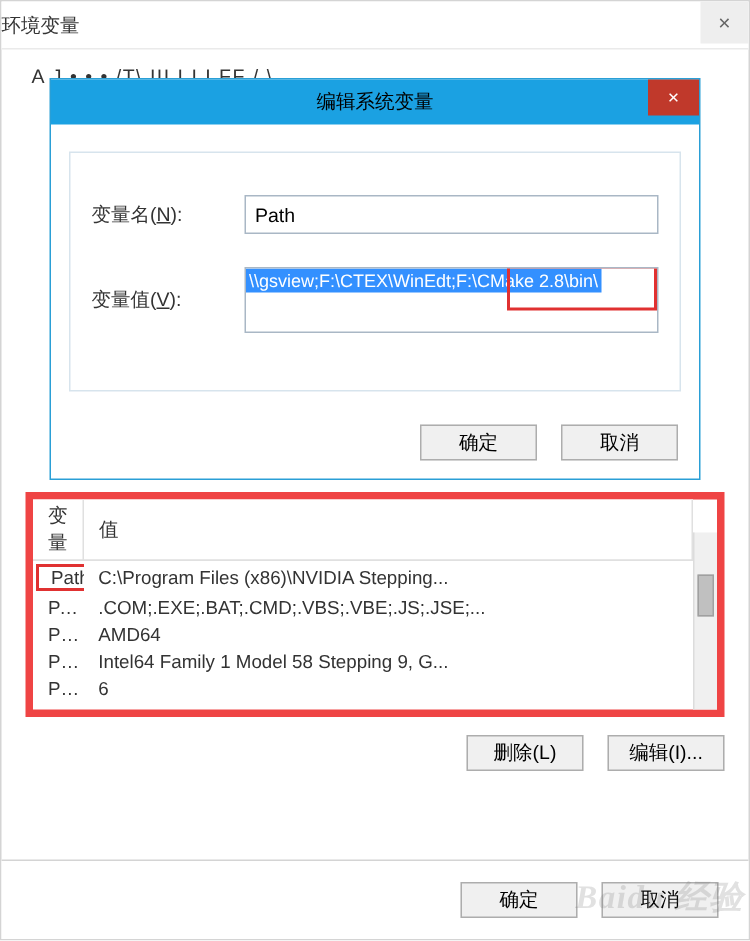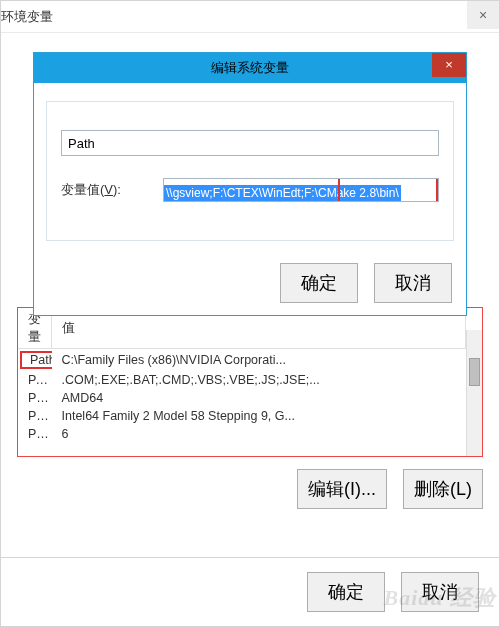--- a/index.html
+++ b/index.html
@@ -13,29 +13,29 @@
 
   .inner-dialog { position: absolute; left: 33px; top: 52px; width: 434px; background: #fff; border: 1px solid #2a9fd6; z-index: 5; }
   .inner-titlebar { background: #1ba1e2; height: 30px; position: relative; }
   .inner-title { text-align: center; line-height: 30px; color: #000; font-size: 13px; }
   .inner-close { position: absolute; right: 0; top: 0; width: 34px; height: 24px; line-height: 24px; text-align: center; background: #c0392b; color: #fff; font-size: 13px; }
   .inner-panel { margin: 18px 12px 16px 12px; border: 1px solid #d7e4ed; padding: 28px 14px 18px 14px; }
   .row { display: flex; align-items: center; margin-bottom: 22px; }
   .lab { width: 102px; font-size: 13px; }
   .lab u { text-decoration: underline; }
   .txt { flex: 1; height: 26px; border: 1px solid #a9b7c5; padding: 0 6px; font-size: 13px; background: #fff; }
-  .val-box { flex: 1; height: 24px; border: 1px solid #a9b7c5; background: #fff; display: flex; align-items: flex-end; overflow: hidden; position: relative; }
+  .val-box { flex: 1; height: 44px; border: 1px solid #a9b7c5; background: #fff; display: flex; align-items: flex-start; overflow: hidden; position: relative; }
   .val-sel { background: #3390ff; color: #fff; white-space: nowrap; font-size: 12px; padding: 1px 2px; }
   .highlight-val { position: absolute; right: 0; top: -2px; height: 30px; width: 100px; border: 2px solid #e03131; pointer-events: none; }
   .btn-row { display: flex; justify-content: flex-end; gap: 16px; padding: 6px 14px 12px 0; }
-  .btn { min-width: 78px; height: 40px; border: 1px solid #adadad; background: #f0f0f0; font-size: 18px; padding: 0 10px; cursor: default; }
+  .btn { min-width: 78px; height: 24px; border: 1px solid #adadad; background: #f0f0f0; font-size: 13px; padding: 0 10px; cursor: default; }
 
   .group { margin-top: 270px; }
   .group-label { font-size: 13px; margin-bottom: 6px; }
-  .table-wrap { border: 1px solid #ef4444; height: 150px; position: relative; background: #fff; }
+  .table-wrap { border: 5px solid #ef4444; height: 150px; position: relative; background: #fff; }
   .table-scroll { width: 16px; position: absolute; right: 0; top: 22px; bottom: 0; background: #f0f0f0; border-left: 1px solid #dcdcdc; }
   .thumb { position: absolute; left: 2px; right: 2px; top: 28px; height: 28px; background: #c0c0c0; border: 1px solid #a0a0a0; }
   table { width: calc(100% - 16px); border-collapse: collapse; }
   th { text-align: left; font-weight: normal; border-bottom: 1px solid #e0e0e0; border-right: 1px solid #e0e0e0; padding: 2px 10px; font-size: 13px; background: #fff; }
   td { padding: 2px 10px; font-size: 12.5px; white-space: nowrap; overflow: hidden; text-overflow: ellipsis; max-width: 1px; }
   td:first-child { width: 134px; }
   .hl-path { border: 2px solid #e03131; display: inline-block; padding: 0 8px; margin-left: -8px; }
   .below-btns { display: flex; justify-content: flex-end; gap: 16px; margin-top: 12px; }
 
   .bottom-bar { position: absolute; bottom: 0; left: 0; right: 0; border-top: 1px solid #d4d4d4; padding: 14px 20px; display: flex; justify-content: flex-end; gap: 16px; background: #fff; }
@@ -44,77 +44,81 @@
 </style>
 </head>
 <body>
 
 <div class="outer-dialog">
   <div class="outer-titlebar">
     <div class="outer-title">环境变量</div>
     <div class="outer-close">×</div>
   </div>
   <div class="body">
+    <div class="truncated">A  J       •   • •  /T\   III   I   I  I FF  /     \</div>
 
     <div class="group">
       <div class="table-wrap">
         <table>
           <thead>
             <tr>
               <th>变量</th>
               <th>值</th>
             </tr>
           </thead>
           <tbody>
             <tr>
               <td><span class="hl-path">Path</span></td>
-              <td>C:\Family Files (x86)\NVIDIA Corporati...</td>
+              <td>C:\Program Files (x86)\NVIDIA Stepping...</td>
             </tr>
             <tr>
               <td>PATHEXT</td>
               <td>.COM;.EXE;.BAT;.CMD;.VBS;.VBE;.JS;.JSE;...</td>
             </tr>
             <tr>
               <td>PROCESSOR_ARC...</td>
               <td>AMD64</td>
             </tr>
             <tr>
               <td>PROCESSOR_IDE...</td>
-              <td>Intel64 Family 2 Model 58 Stepping 9, G...</td>
+              <td>Intel64 Family 1 Model 58 Stepping 9, G...</td>
             </tr>
             <tr>
               <td>PROCESSOR_LEV...</td>
               <td>6</td>
             </tr>
           </tbody>
         </table>
         <div class="table-scroll">
           <div class="thumb"></div>
         </div>
       </div>
       <div class="below-btns">
+        <button class="btn">删除(L)</button>
         <button class="btn">编辑(I)...</button>
-        <button class="btn">删除(L)</button>
       </div>
     </div>
   </div>
 
   <div class="bottom-bar">
     <button class="btn">确定</button>
     <button class="btn">取消</button>
   </div>
 </div>
 
 <div class="inner-dialog">
   <div class="inner-titlebar">
     <div class="inner-title">编辑系统变量</div>
     <div class="inner-close">×</div>
   </div>
   <div class="inner-panel">
     <div class="row">
+      <div class="lab">
+        <span>变量名(</span><u>N</u><span>):</span>
+      </div>
       <input class="txt" value="Path" style="">
     </div>
     <div class="row" style="margin-bottom:20px;">
       <div class="lab">
         <span>变量值(</span><u>V</u><span>):</span>
       </div>
       <div class="val-box">
         <span class="val-sel">\\gsview;F:\CTEX\WinEdt;F:\CMake 2.8\bin\</span>
         <div class="highlight-val"></div>
       </div>

